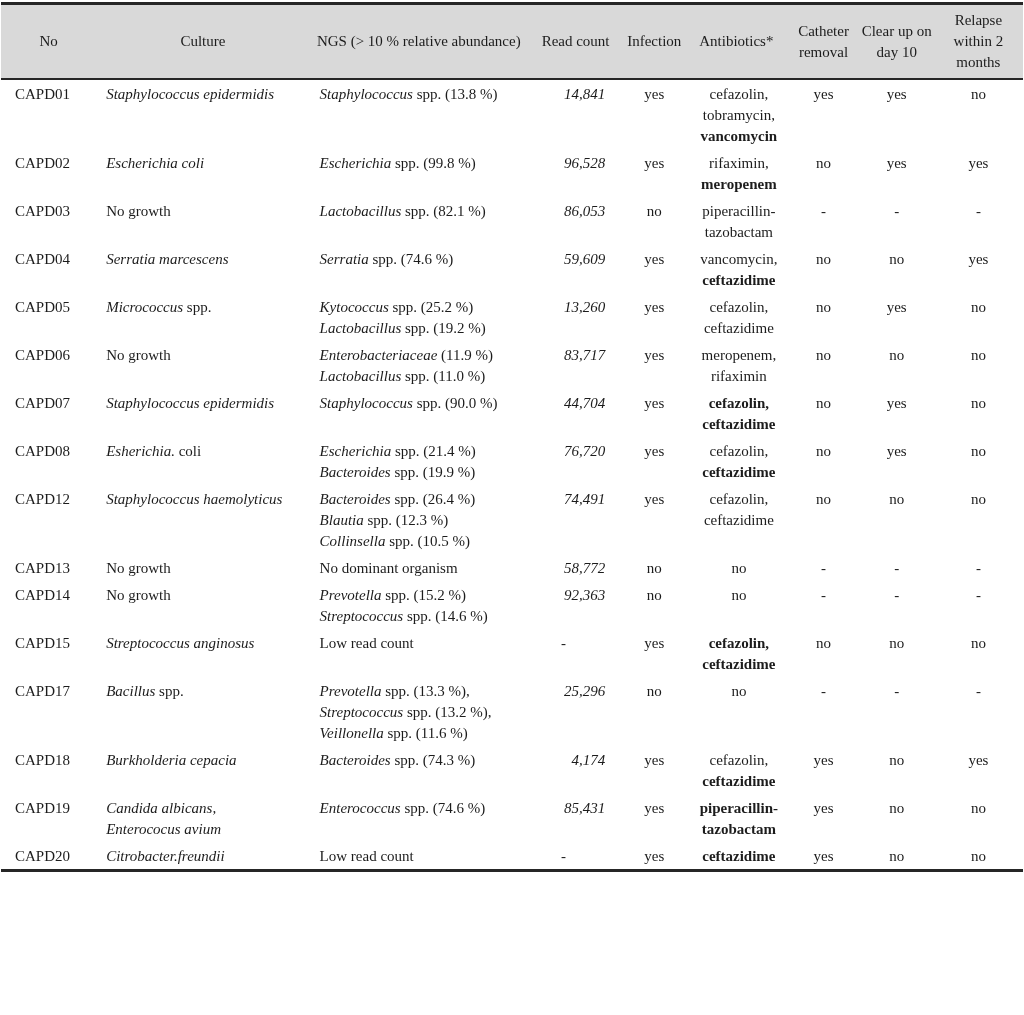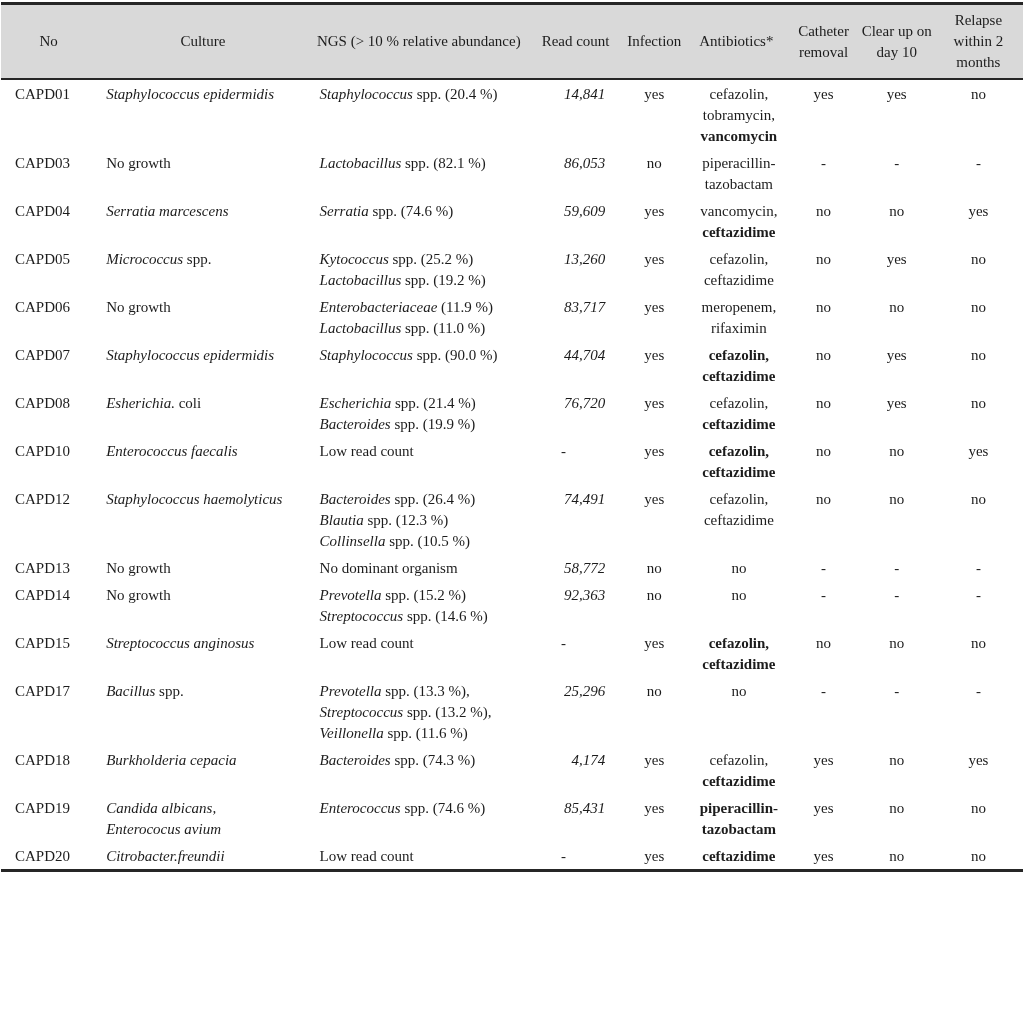--- a/index.html
+++ b/index.html
@@ -71,27 +71,38 @@
           <th>Antibiotics*</th>
           <th>Catheter removal</th>
           <th>Clear up on day 10</th>
           <th>Relapse within 2 months</th>
         </tr>
     </thead>
     <tbody>
         <tr>
     <td class="c-no">CAPD01</td>
     <td class="c-culture"><span class="seg-i">Staphylococcus epidermidis</span></td>
-    <td class="c-ngs"><span class="seg-i">Staphylococcus</span><span> spp. (20.4 %)</span></td>
+    <td class="c-ngs"><span class="seg-i">Staphylococcus</span><span> spp. (13.8 %)</span></td>
     <td class="c-read">14,841</td>
     <td class="c-infection">yes</td>
     <td class="c-abx"><span>cefazolin,</span><br><span>tobramycin,</span><br><span class="seg-b">vancomycin</span></td>
     <td class="c-cath">yes</td>
     <td class="c-clear">yes</td>
     <td class="c-relapse">no</td>
+  </tr>
+        <tr>
+    <td class="c-no">CAPD02</td>
+    <td class="c-culture"><span class="seg-i">Escherichia coli</span></td>
+    <td class="c-ngs"><span class="seg-i">Escherichia</span><span> spp. (99.8 %)</span></td>
+    <td class="c-read">96,528</td>
+    <td class="c-infection">yes</td>
+    <td class="c-abx"><span>rifaximin,</span><br><span class="seg-b">meropenem</span></td>
+    <td class="c-cath">no</td>
+    <td class="c-clear">yes</td>
+    <td class="c-relapse">yes</td>
   </tr>
         <tr>
     <td class="c-no">CAPD03</td>
     <td class="c-culture"><span>No growth</span></td>
     <td class="c-ngs"><span class="seg-i">Lactobacillus</span><span> spp. (82.1 %)</span></td>
     <td class="c-read">86,053</td>
     <td class="c-infection">no</td>
     <td class="c-abx"><span>piperacillin-</span><br><span>tazobactam</span></td>
     <td class="c-cath">-</td>
     <td class="c-clear">-</td>
@@ -144,31 +155,20 @@
         <tr>
     <td class="c-no">CAPD08</td>
     <td class="c-culture"><span class="seg-i">Esherichia.</span><span> coli</span></td>
     <td class="c-ngs"><span class="seg-i">Escherichia</span><span> spp. (21.4 %)</span><br><span class="seg-i">Bacteroides</span><span> spp. (19.9 %)</span></td>
     <td class="c-read">76,720</td>
     <td class="c-infection">yes</td>
     <td class="c-abx"><span>cefazolin,</span><br><span class="seg-b">ceftazidime</span></td>
     <td class="c-cath">no</td>
     <td class="c-clear">yes</td>
     <td class="c-relapse">no</td>
-  </tr>
-        <tr>
-    <td class="c-no">CAPD10</td>
-    <td class="c-culture"><span class="seg-i">Enterococcus faecalis</span></td>
-    <td class="c-ngs"><span>Low read count</span></td>
-    <td class="c-read dash">-</td>
-    <td class="c-infection">yes</td>
-    <td class="c-abx"><span class="seg-b">cefazolin,</span><br><span class="seg-b">ceftazidime</span></td>
-    <td class="c-cath">no</td>
-    <td class="c-clear">no</td>
-    <td class="c-relapse">yes</td>
   </tr>
         <tr>
     <td class="c-no">CAPD12</td>
     <td class="c-culture"><span class="seg-i">Staphylococcus haemolyticus</span></td>
     <td class="c-ngs"><span class="seg-i">Bacteroides</span><span> spp. (26.4 %)</span><br><span class="seg-i">Blautia</span><span> spp. (12.3 %)</span><br><span class="seg-i">Collinsella</span><span> spp. (10.5 %)</span></td>
     <td class="c-read">74,491</td>
     <td class="c-infection">yes</td>
     <td class="c-abx"><span>cefazolin,</span><br><span>ceftazidime</span></td>
     <td class="c-cath">no</td>
     <td class="c-clear">no</td>

